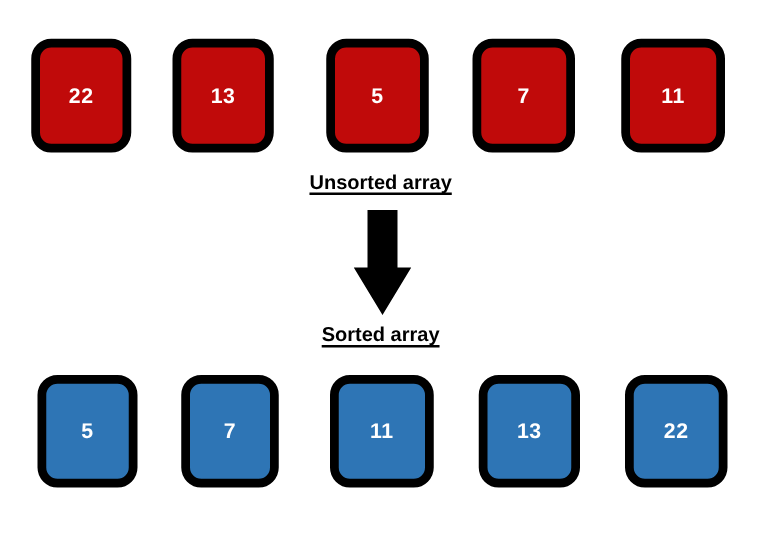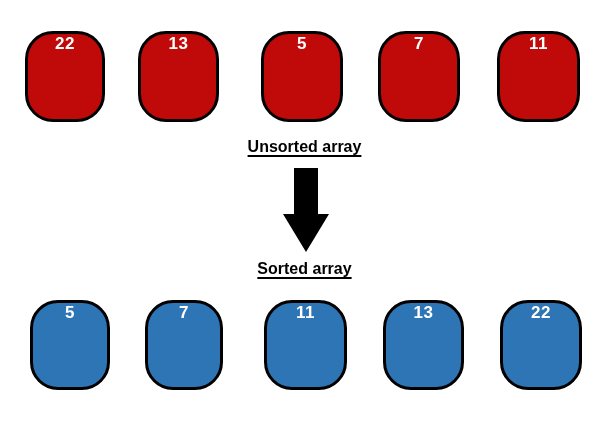--- a/index.html
+++ b/index.html
@@ -13,23 +13,24 @@
   #canvas {
     position: relative;
     width: 609px;
     height: 427px;
     background: #ffffff;
     overflow: hidden;
   }
   .array-box {
     position: absolute;
     box-sizing: border-box;
-    border: 3px solid #0ea5e9;
-    border-radius: 28px;
+    border: 7px solid #0ea5e9;
+    border-radius: 16px;
     display: flex;
+    align-items: center;
     justify-content: center;
     color: #ffffff;
     font-weight: bold;
     font-size: 17px;
     letter-spacing: 0.5px;
     font-family: "Liberation Sans", sans-serif;
     user-select: none;
   }
   .row-label {
     position: absolute;

